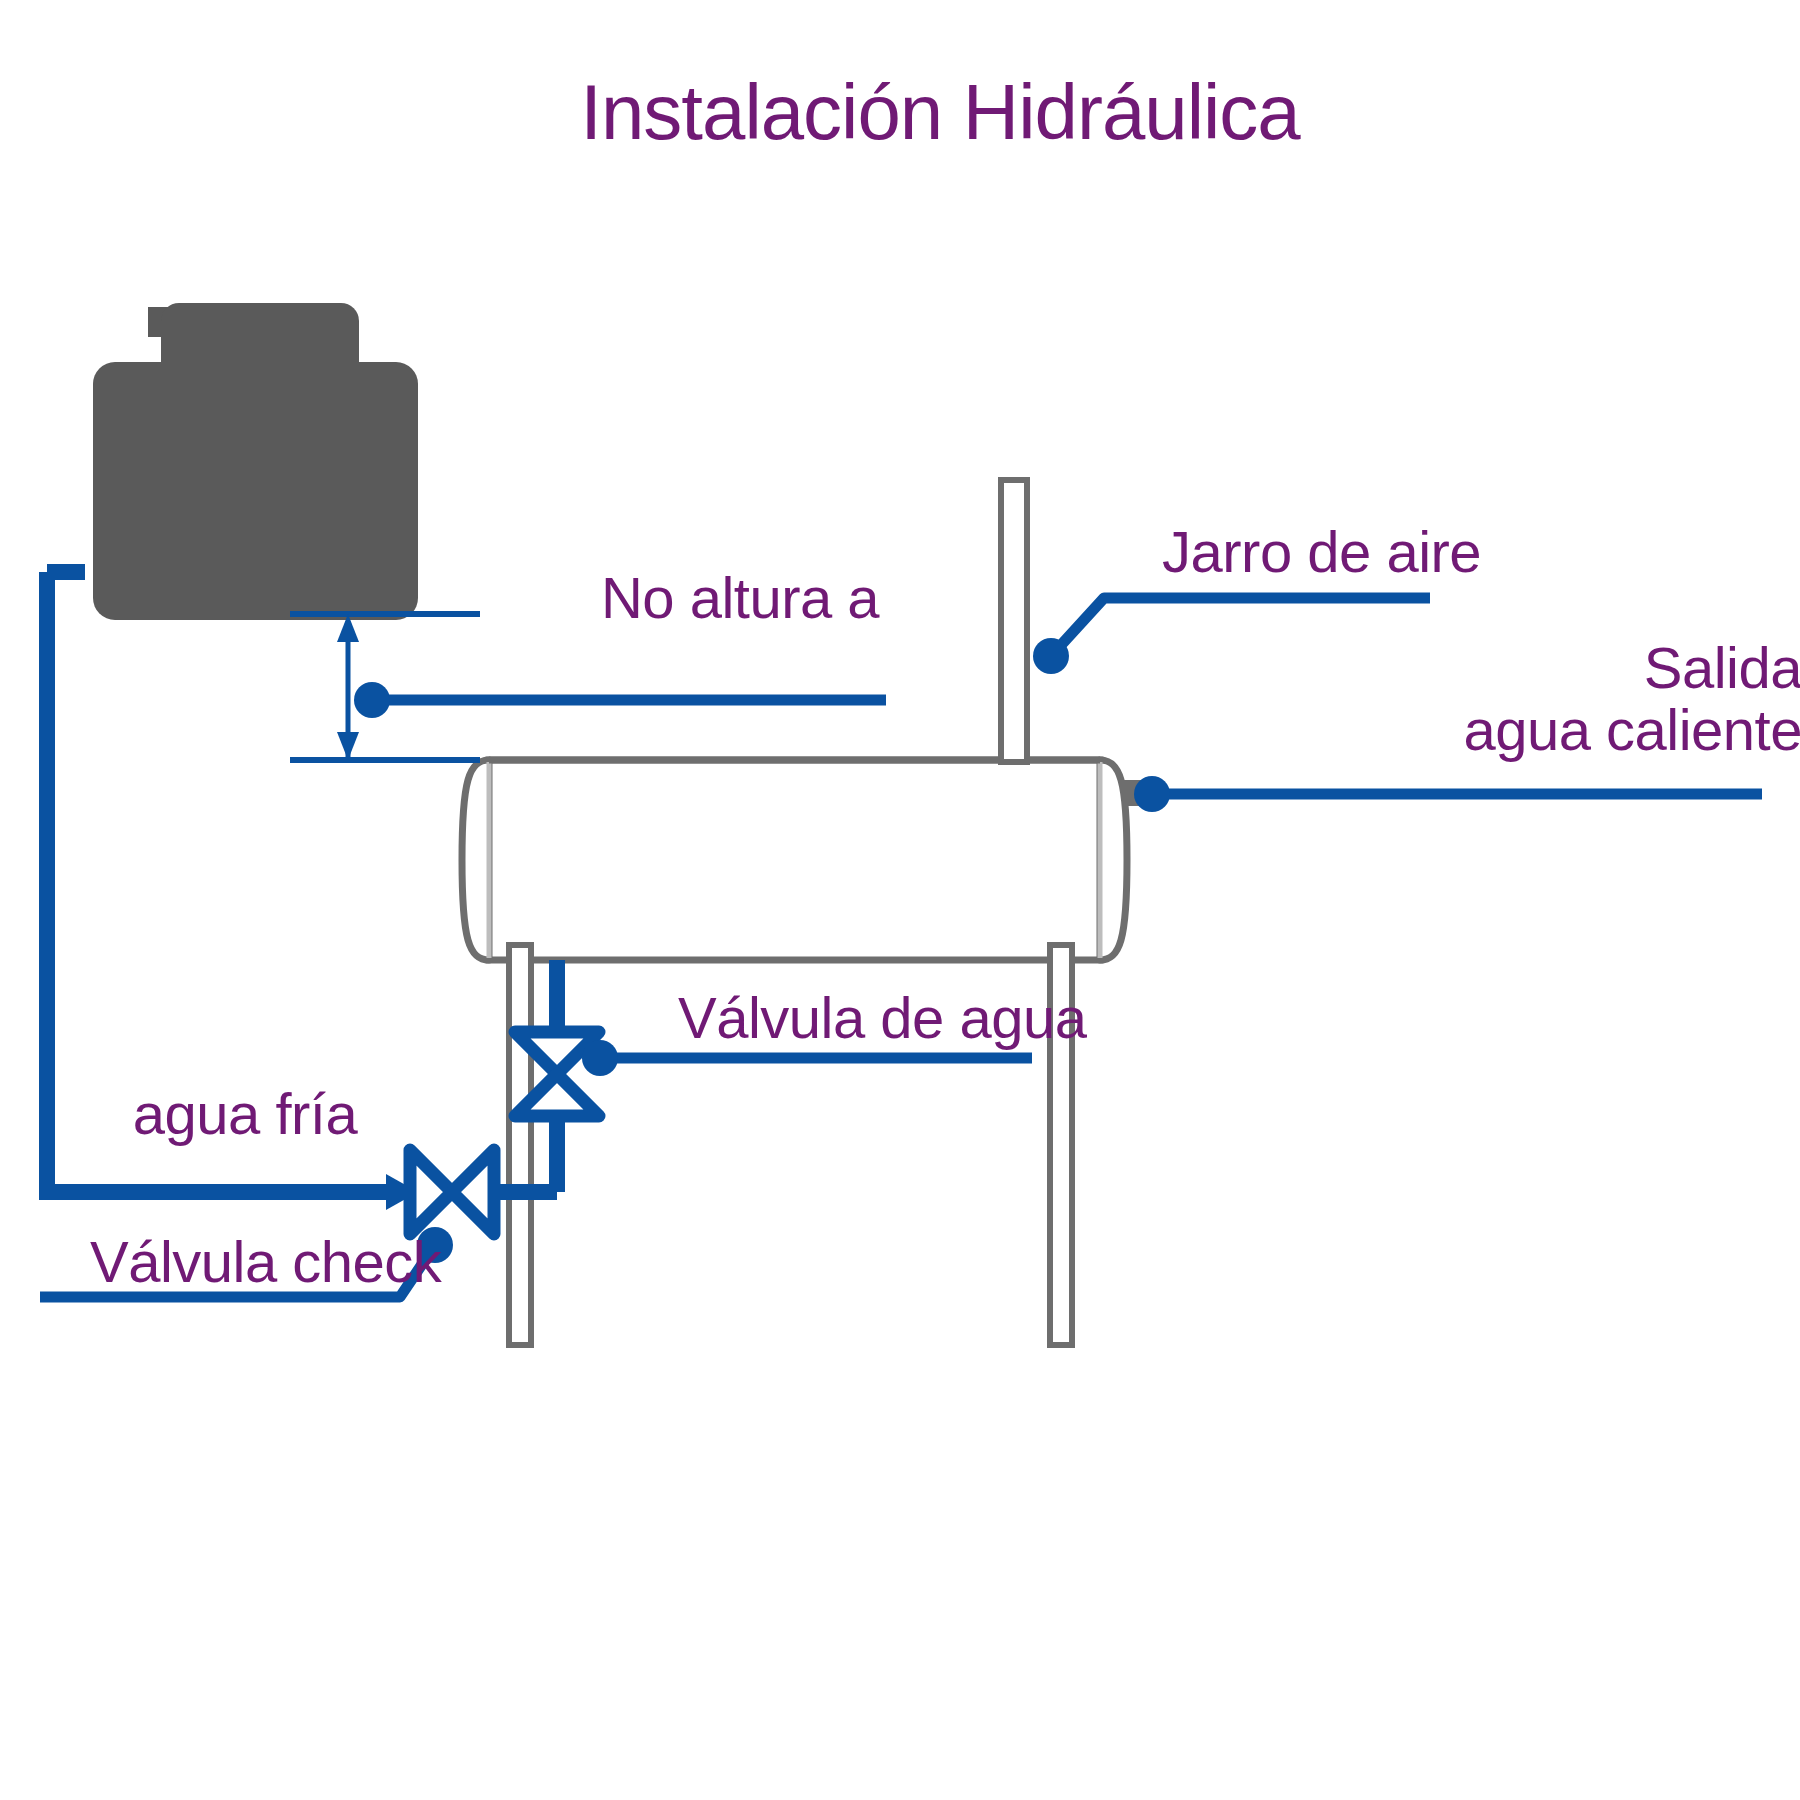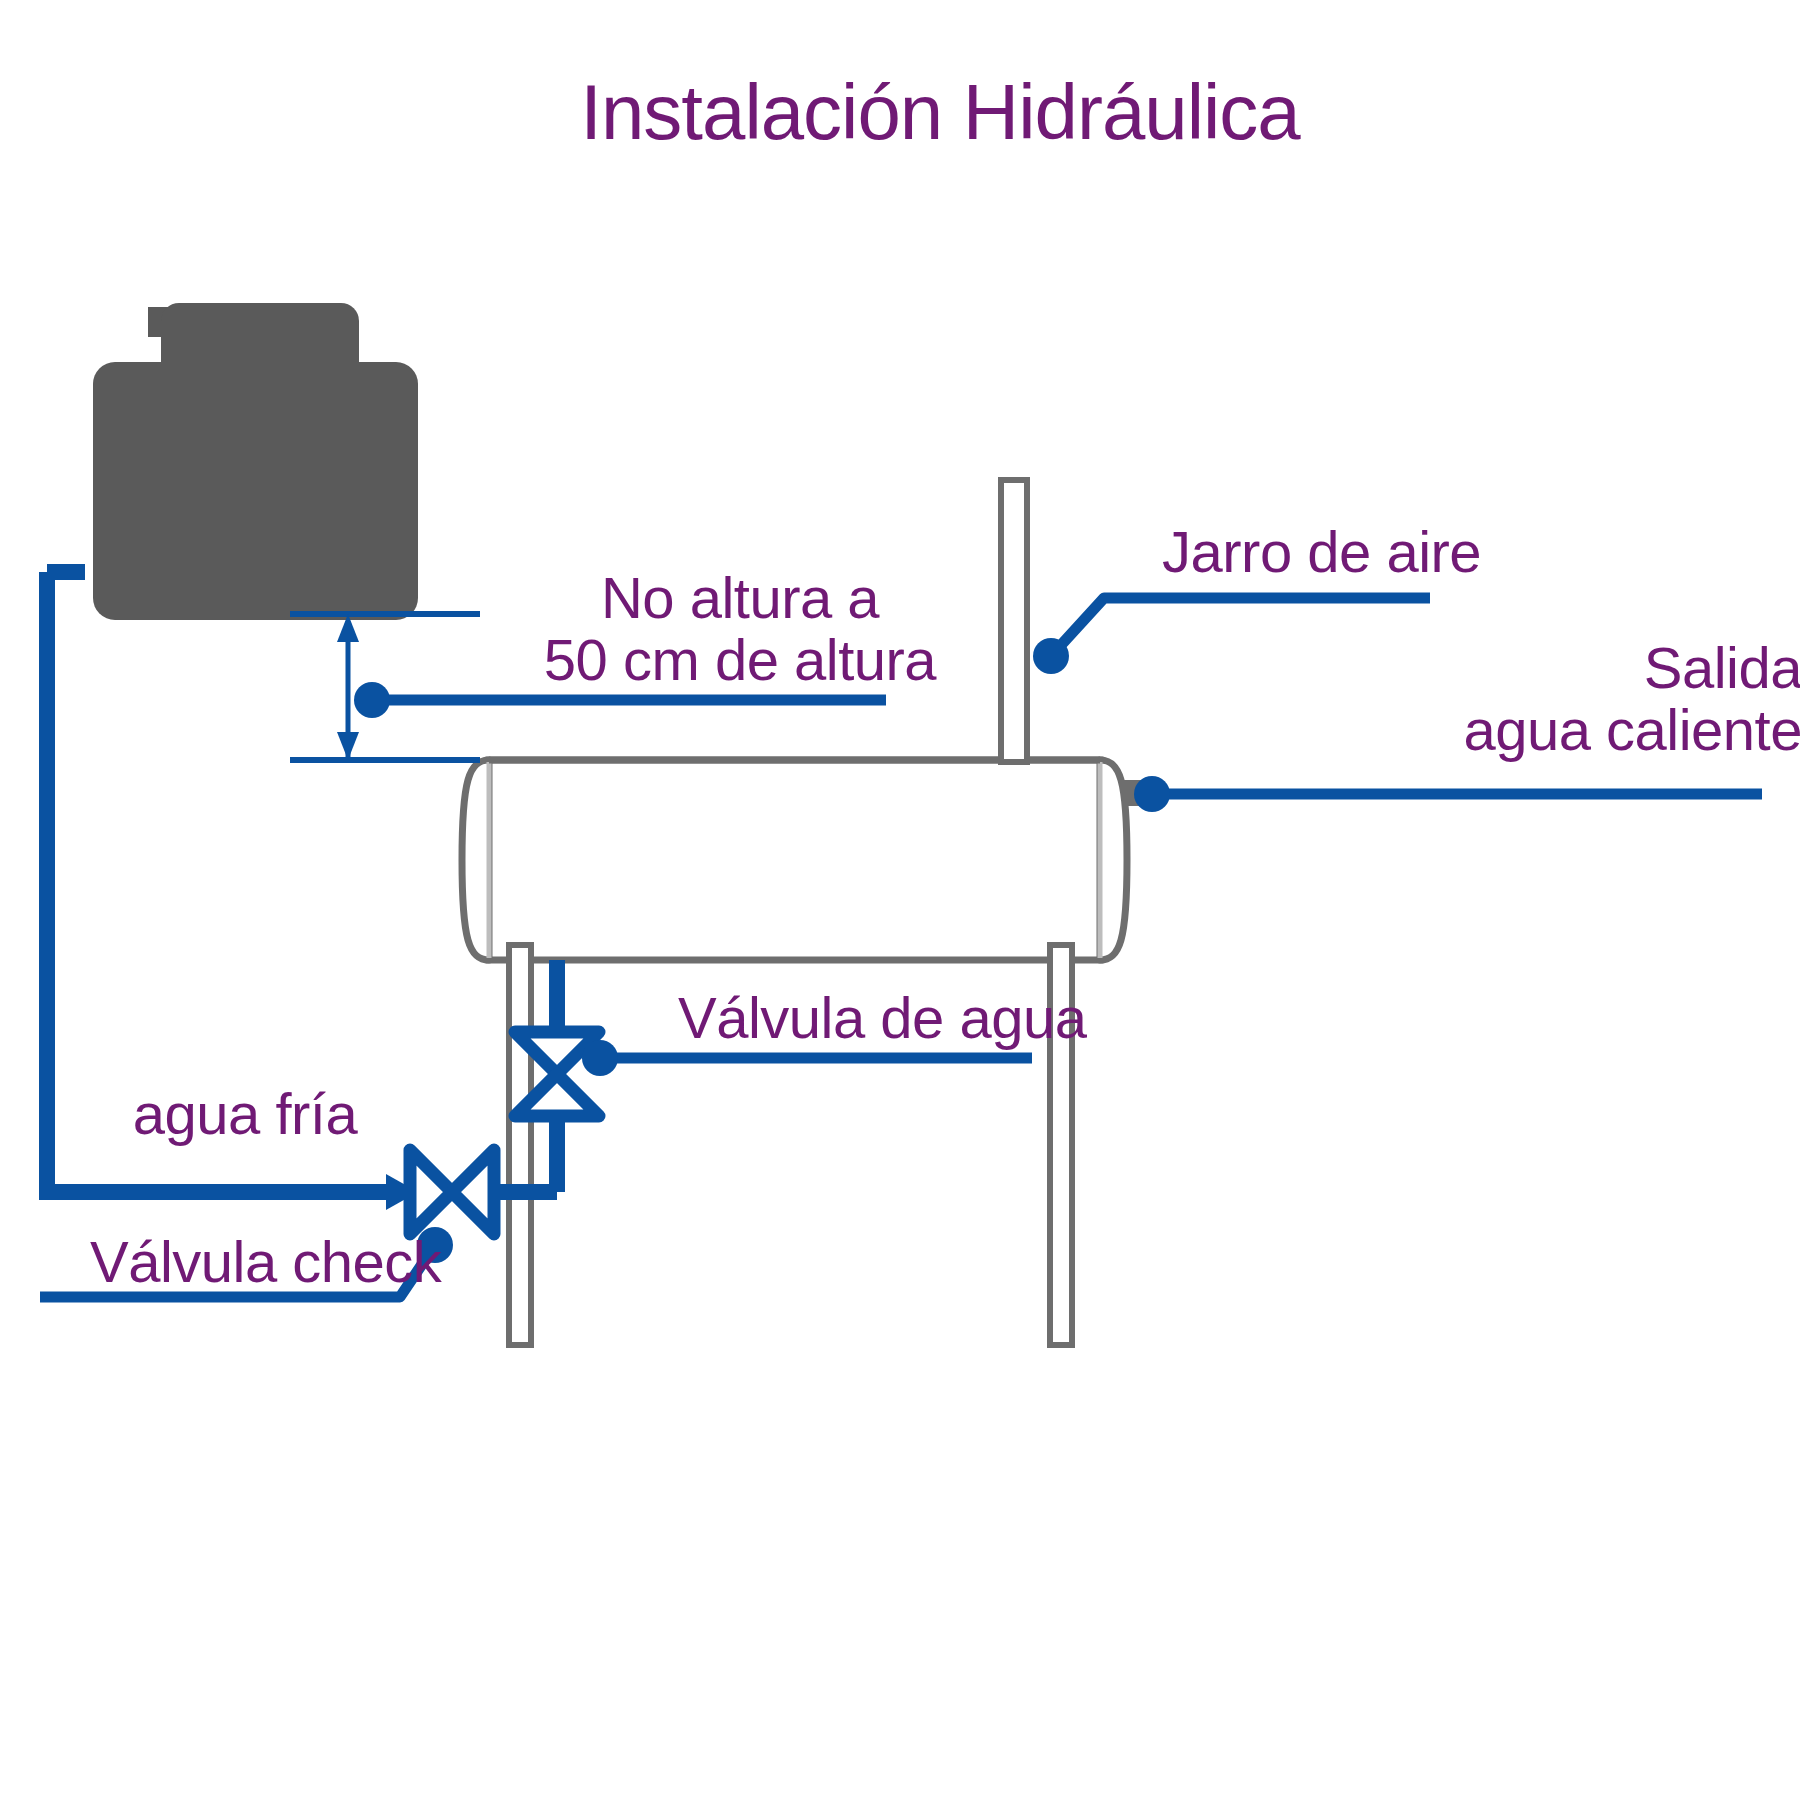--- a/index.html
+++ b/index.html
@@ -154,21 +154,20 @@
       <path d="M 435 1245 L 400 1297 L 40 1297" fill="none" stroke="#0a52a1" stroke-width="11" stroke-linejoin="round"></path>
       <circle cx="435" cy="1245" r="18" fill="#0a52a1"></circle>
     </g>
 
   </svg>
 
   <div class="lbl title-text ctr" style="left:0px; top:72px; width:1800px;">Instalación Hidráulica</div>
 
   <div class="lbl callout ctr" style="left:460px; top:568px; width:480px;">No altura a</div>
 
-  <div class="lbl callout ctr" style="left:460px; top:630px; width:480px;">50 cm de altura</div>
 
   <div class="lbl callout" style="left:1122px; top:522px;">Jarro de aire</div>
 
   <div class="lbl callout rgt" style="left:1162px; top:638px; width:600px;">Salida</div>
 
   <div class="lbl callout rgt" style="left:1162px; top:700px; width:600px;">agua caliente</div>
 
 
   <div class="lbl callout ctr" style="left:40px; top:1084px; width:330px;">agua fría</div>
 

